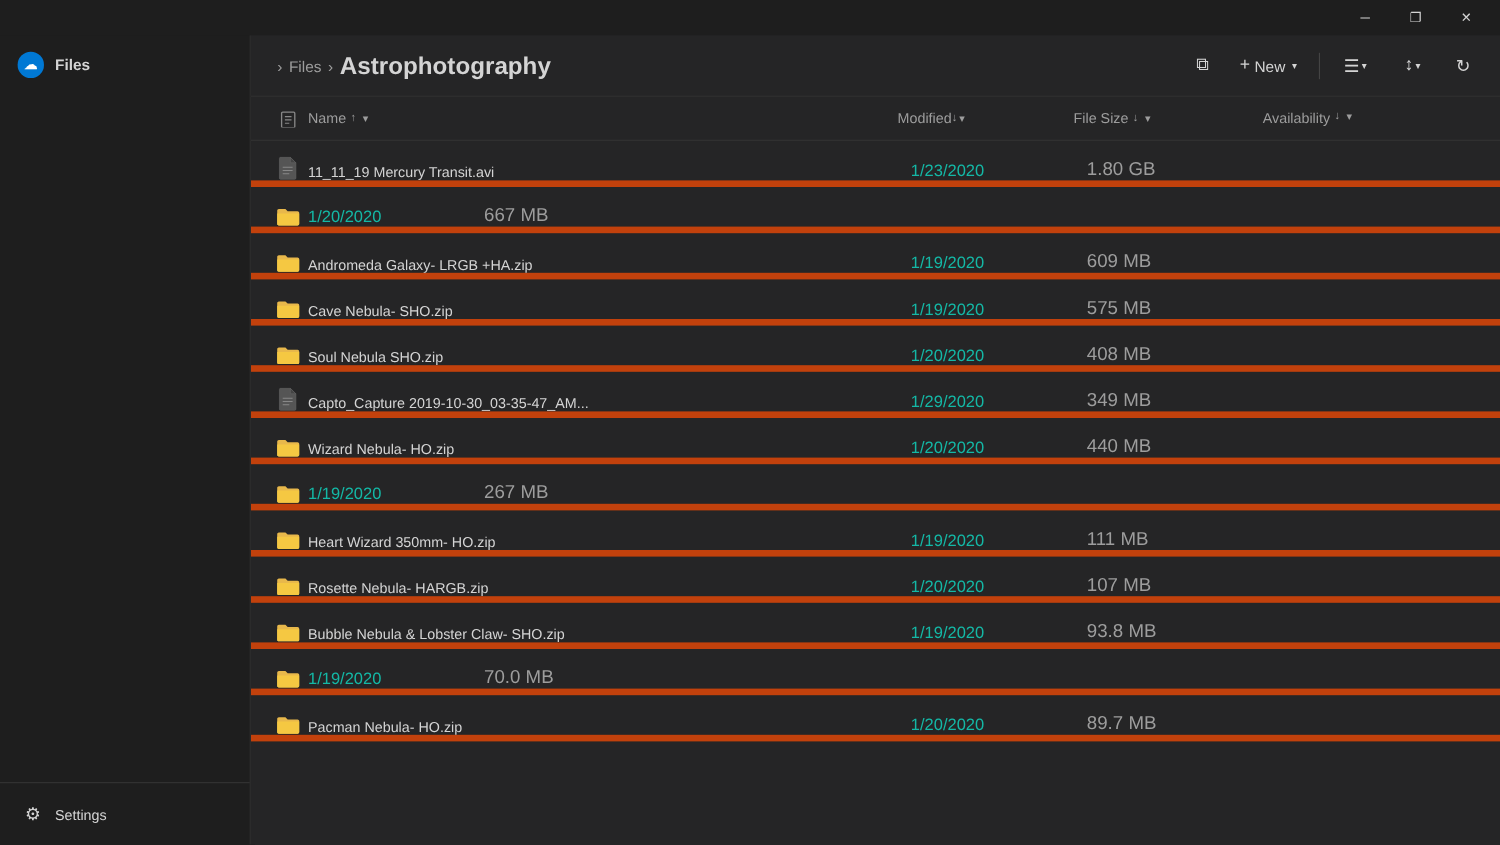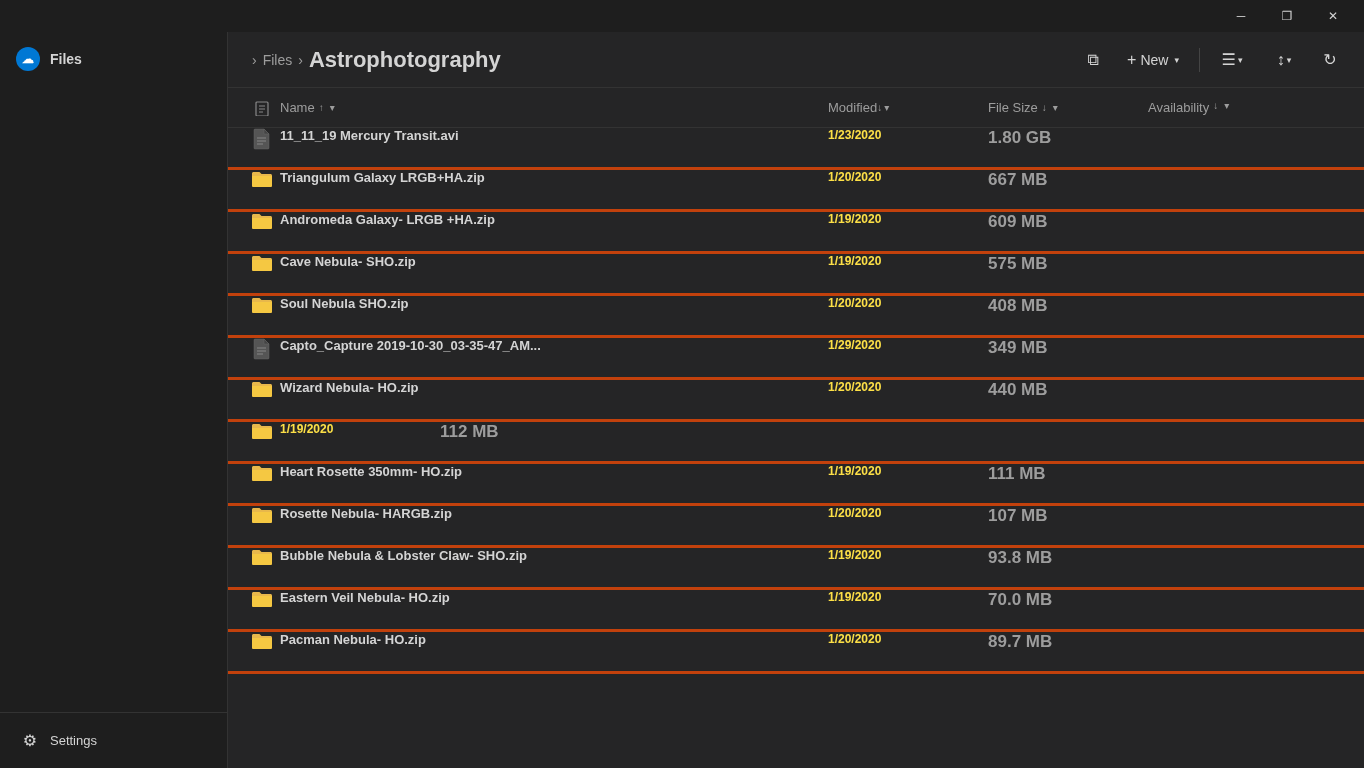--- a/index.html
+++ b/index.html
@@ -263,36 +263,36 @@
 
     .col-availability {
       width: 200px;
       display: flex;
       align-items: flex-start;
       gap: 4px;
       font-size: 13px;
       color: #9d9d9d;
       cursor: pointer;
       flex-shrink: 0;
+      margin-left: 12px;
     }
 
     
     .file-list {
       flex: 1;
       overflow-y: auto;
     }
 
     .file-row {
       display: flex;
-      align-items: flex-start;
+      align-items: flex-end;
       padding: 0 16px;
       height: 42px;
-      border-bottom: 3px solid #c2410c;
-      cursor: pointer;
-      font-weight: bold;
+      border-bottom: 6px solid #c2410c;
+      cursor: pointer;
     }
 
     .file-icon {
       width: 36px;
       display: flex;
       align-items: center;
       justify-content: center;
       flex-shrink: 0;
     }
 
@@ -301,22 +301,22 @@
       min-width: 0;
       font-size: 13px;
       color: #d4d4d4;
       overflow: hidden;
       text-overflow: ellipsis;
       white-space: nowrap;
     }
 
     .file-modified {
       width: 160px;
-      font-size: 12px;
-      color: #fde047;
+      font-size: 15px;
+      color: #14b8a6;
       flex-shrink: 0;
     }
 
     .file-size {
       width: 160px;
       font-size: 17px;
       color: #9d9d9d;
       flex-shrink: 0;
     }
 
@@ -471,21 +471,20 @@
           <div class="file-size">1.80 GB</div>
           <div class="file-availability"></div>
         </div>
         <div class="file-row">
           <div class="file-icon">
             <svg class="folder-icon-img" viewBox="0 0 22 18" fill="none">
       <path d="M1 3.5C1 2.67 1.67 2 2.5 2H8.5L10.5 4H19.5C20.33 4 21 4.67 21 5.5V15.5C21 16.33 20.33 17 19.5 17H2.5C1.67 17 1 16.33 1 15.5V3.5Z" fill="#E8B84B"></path>
       <path d="M1 6H21V15.5C21 16.33 20.33 17 19.5 17H2.5C1.67 17 1 16.33 1 15.5V6Z" fill="#F5C842"></path>
     </svg>
           </div>
-          <div class="file-name-cell">Triangulum Galaxy LRGB+HA.zip</div>
           <div class="file-modified">1/20/2020</div>
           <div class="file-size">667 MB</div>
           <div class="file-availability"></div>
         </div>
         <div class="file-row">
           <div class="file-icon">
             <svg class="folder-icon-img" viewBox="0 0 22 18" fill="none">
       <path d="M1 3.5C1 2.67 1.67 2 2.5 2H8.5L10.5 4H19.5C20.33 4 21 4.67 21 5.5V15.5C21 16.33 20.33 17 19.5 17H2.5C1.67 17 1 16.33 1 15.5V3.5Z" fill="#E8B84B"></path>
       <path d="M1 6H21V15.5C21 16.33 20.33 17 19.5 17H2.5C1.67 17 1 16.33 1 15.5V6Z" fill="#F5C842"></path>
     </svg>
@@ -547,31 +546,31 @@
           <div class="file-availability"></div>
         </div>
         <div class="file-row">
           <div class="file-icon">
             <svg class="folder-icon-img" viewBox="0 0 22 18" fill="none">
       <path d="M1 3.5C1 2.67 1.67 2 2.5 2H8.5L10.5 4H19.5C20.33 4 21 4.67 21 5.5V15.5C21 16.33 20.33 17 19.5 17H2.5C1.67 17 1 16.33 1 15.5V3.5Z" fill="#E8B84B"></path>
       <path d="M1 6H21V15.5C21 16.33 20.33 17 19.5 17H2.5C1.67 17 1 16.33 1 15.5V6Z" fill="#F5C842"></path>
     </svg>
           </div>
           <div class="file-modified">1/19/2020</div>
-          <div class="file-size">112 MB</div>
-          <div class="file-availability"></div>
-        </div>
-        <div class="file-row">
-          <div class="file-icon">
-            <svg class="folder-icon-img" viewBox="0 0 22 18" fill="none">
-      <path d="M1 3.5C1 2.67 1.67 2 2.5 2H8.5L10.5 4H19.5C20.33 4 21 4.67 21 5.5V15.5C21 16.33 20.33 17 19.5 17H2.5C1.67 17 1 16.33 1 15.5V3.5Z" fill="#E8B84B"></path>
-      <path d="M1 6H21V15.5C21 16.33 20.33 17 19.5 17H2.5C1.67 17 1 16.33 1 15.5V6Z" fill="#F5C842"></path>
-    </svg>
-          </div>
-          <div class="file-name-cell">Heart Rosette 350mm- HO.zip</div>
+          <div class="file-size">267 MB</div>
+          <div class="file-availability"></div>
+        </div>
+        <div class="file-row">
+          <div class="file-icon">
+            <svg class="folder-icon-img" viewBox="0 0 22 18" fill="none">
+      <path d="M1 3.5C1 2.67 1.67 2 2.5 2H8.5L10.5 4H19.5C20.33 4 21 4.67 21 5.5V15.5C21 16.33 20.33 17 19.5 17H2.5C1.67 17 1 16.33 1 15.5V3.5Z" fill="#E8B84B"></path>
+      <path d="M1 6H21V15.5C21 16.33 20.33 17 19.5 17H2.5C1.67 17 1 16.33 1 15.5V6Z" fill="#F5C842"></path>
+    </svg>
+          </div>
+          <div class="file-name-cell">Heart Wizard 350mm- HO.zip</div>
           <div class="file-modified">1/19/2020</div>
           <div class="file-size">111 MB</div>
           <div class="file-availability"></div>
         </div>
         <div class="file-row">
           <div class="file-icon">
             <svg class="folder-icon-img" viewBox="0 0 22 18" fill="none">
       <path d="M1 3.5C1 2.67 1.67 2 2.5 2H8.5L10.5 4H19.5C20.33 4 21 4.67 21 5.5V15.5C21 16.33 20.33 17 19.5 17H2.5C1.67 17 1 16.33 1 15.5V3.5Z" fill="#E8B84B"></path>
       <path d="M1 6H21V15.5C21 16.33 20.33 17 19.5 17H2.5C1.67 17 1 16.33 1 15.5V6Z" fill="#F5C842"></path>
     </svg>
@@ -593,21 +592,20 @@
           <div class="file-size">93.8 MB</div>
           <div class="file-availability"></div>
         </div>
         <div class="file-row">
           <div class="file-icon">
             <svg class="folder-icon-img" viewBox="0 0 22 18" fill="none">
       <path d="M1 3.5C1 2.67 1.67 2 2.5 2H8.5L10.5 4H19.5C20.33 4 21 4.67 21 5.5V15.5C21 16.33 20.33 17 19.5 17H2.5C1.67 17 1 16.33 1 15.5V3.5Z" fill="#E8B84B"></path>
       <path d="M1 6H21V15.5C21 16.33 20.33 17 19.5 17H2.5C1.67 17 1 16.33 1 15.5V6Z" fill="#F5C842"></path>
     </svg>
           </div>
-          <div class="file-name-cell">Eastern Veil Nebula- HO.zip</div>
           <div class="file-modified">1/19/2020</div>
           <div class="file-size">70.0 MB</div>
           <div class="file-availability"></div>
         </div>
         <div class="file-row">
           <div class="file-icon">
             <svg class="folder-icon-img" viewBox="0 0 22 18" fill="none">
       <path d="M1 3.5C1 2.67 1.67 2 2.5 2H8.5L10.5 4H19.5C20.33 4 21 4.67 21 5.5V15.5C21 16.33 20.33 17 19.5 17H2.5C1.67 17 1 16.33 1 15.5V3.5Z" fill="#E8B84B"></path>
       <path d="M1 6H21V15.5C21 16.33 20.33 17 19.5 17H2.5C1.67 17 1 16.33 1 15.5V6Z" fill="#F5C842"></path>
     </svg>

